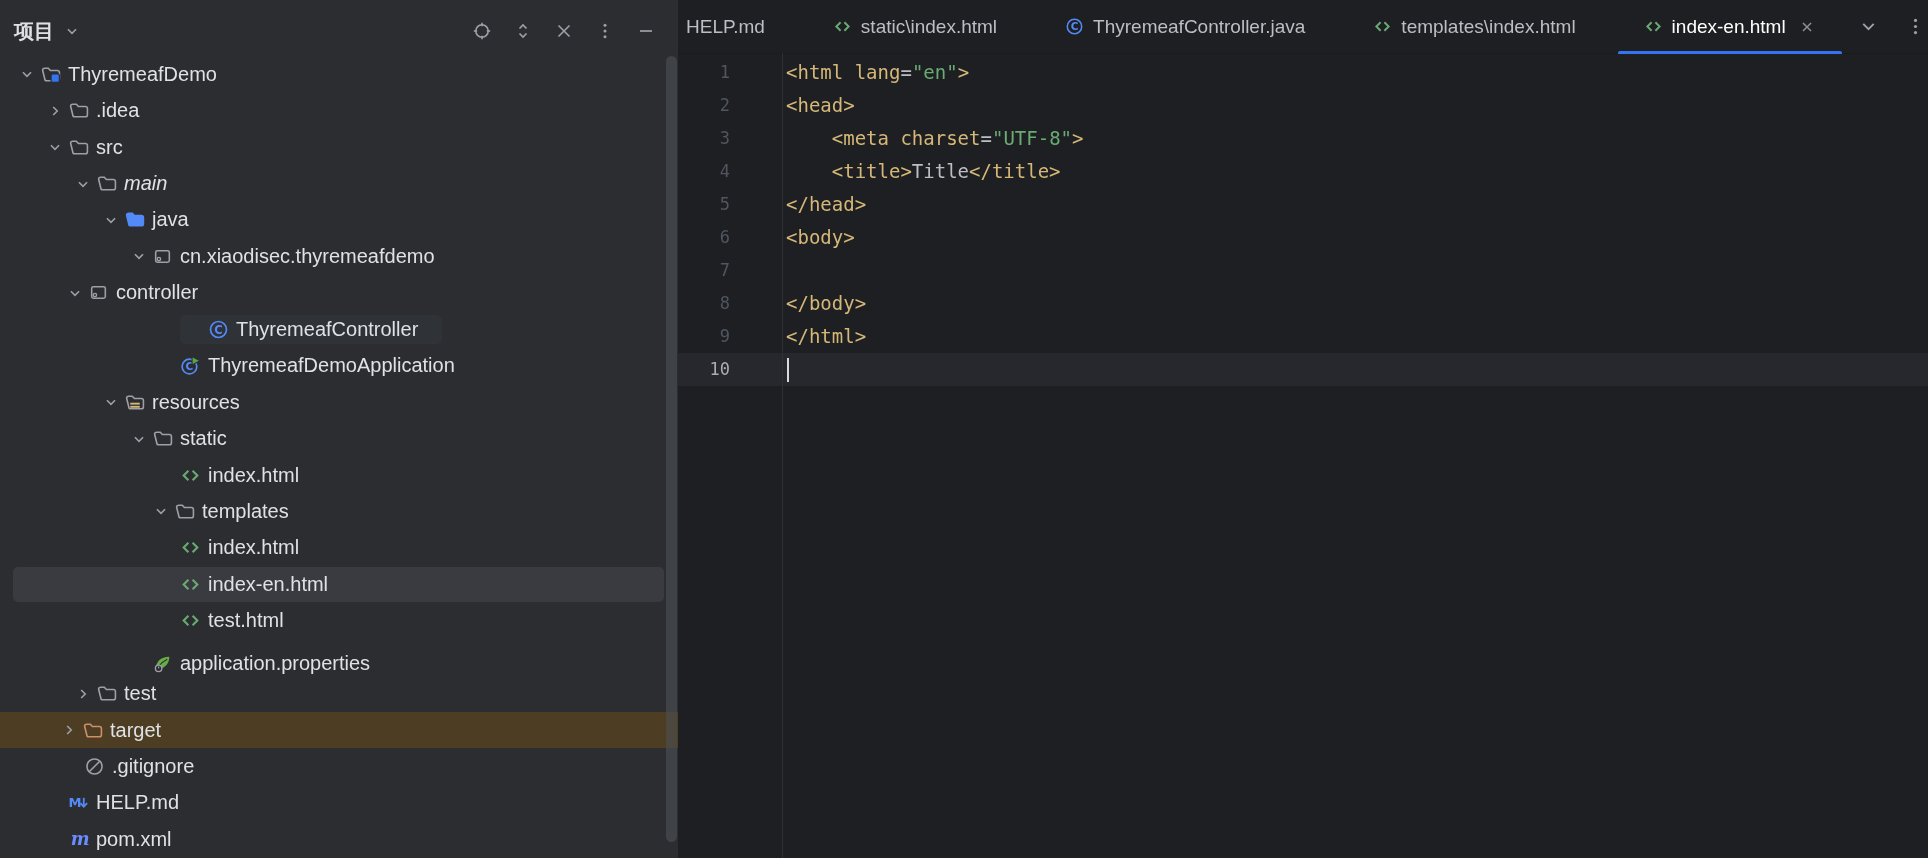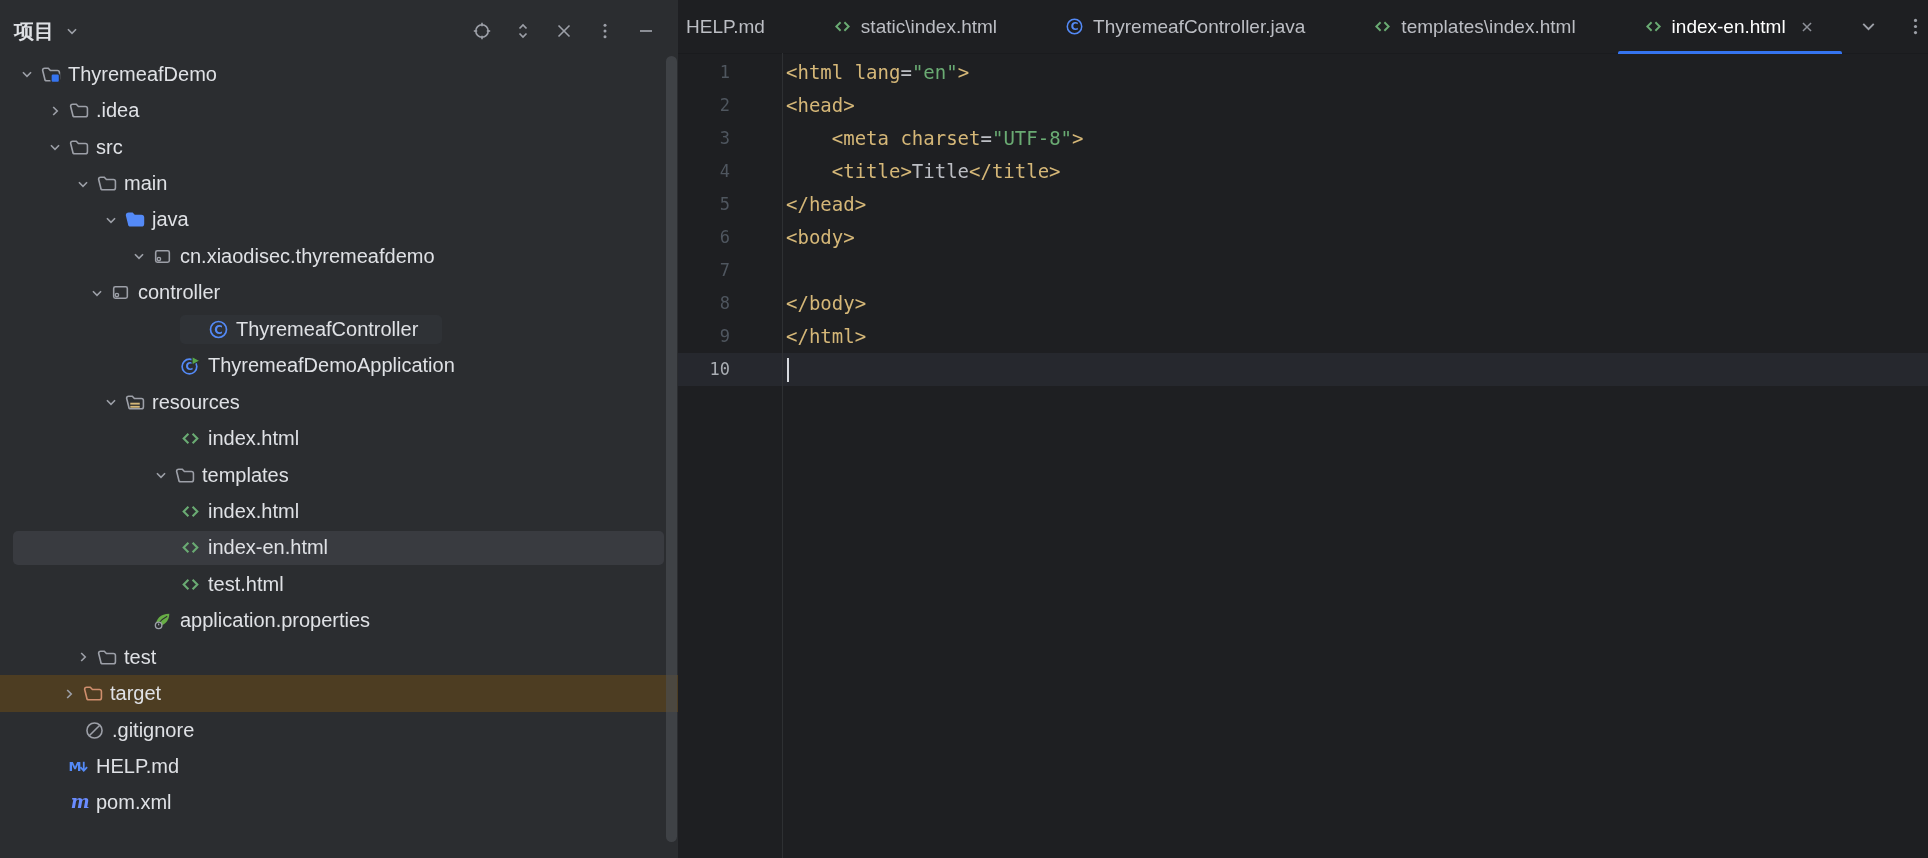--- a/index.html
+++ b/index.html
@@ -153,21 +153,21 @@
             </svg>
           </span>
           <span class="ticon">
             <svg viewBox="0 0 20 20" width="100%" height="100%">
               <path d="M2.5 6 q0-2 2-2 h3.4 l2 2.2 h6.6 q2 0 2 2 v5.8 q0 2-2 2 h-10 q-2 0-2-2 z" fill="none" stroke="#9da0a8" stroke-width="1.5"></path>
             </svg>
           </span>
           <span class="tlabel">src</span>
         </div>
       </div>
-      <div class="trow" style="padding-left: 70px;">
+      <div class="trow" style="padding-left: 70px; font-style: italic;">
         <div class="trow-inner">
           <span class="chev-slot">
             <svg viewBox="0 0 20 20" width="100%" height="100%">
               <polyline points="5.5,8 10,12.5 14.5,8" fill="none" stroke="#9da0a8" stroke-width="1.8"></polyline>
             </svg>
           </span>
           <span class="ticon">
             <svg viewBox="0 0 20 20" width="100%" height="100%">
               <path d="M2.5 6 q0-2 2-2 h3.4 l2 2.2 h6.6 q2 0 2 2 v5.8 q0 2-2 2 h-10 q-2 0-2-2 z" fill="none" stroke="#9da0a8" stroke-width="1.5"></path>
             </svg>
@@ -199,21 +199,21 @@
           </span>
           <span class="ticon">
             <svg viewBox="0 0 20 20" width="100%" height="100%">
               <rect x="3.5" y="4.5" width="13" height="11" rx="1.6" fill="none" stroke="#9da0a8" stroke-width="1.5"></rect>
               <circle cx="6.6" cy="12.4" r="1.6" fill="none" stroke="#9da0a8" stroke-width="1.3"></circle>
             </svg>
           </span>
           <span class="tlabel">cn.xiaodisec.thyremeafdemo</span>
         </div>
       </div>
-      <div class="trow" style="padding-left: 84px;">
+      <div class="trow" style="padding-left: 62px;">
         <div class="trow-inner">
           <span class="chev-slot">
             <svg viewBox="0 0 20 20" width="100%" height="100%">
               <polyline points="5.5,8 10,12.5 14.5,8" fill="none" stroke="#9da0a8" stroke-width="1.8"></polyline>
             </svg>
           </span>
           <span class="ticon">
             <svg viewBox="0 0 20 20" width="100%" height="100%">
               <rect x="3.5" y="4.5" width="13" height="11" rx="1.6" fill="none" stroke="#9da0a8" stroke-width="1.5"></rect>
               <circle cx="6.6" cy="12.4" r="1.6" fill="none" stroke="#9da0a8" stroke-width="1.3"></circle>
@@ -259,20 +259,35 @@
               <path d="M2.5 6 q0-2 2-2 h3.4 l2 2.2 h6.6 q2 0 2 2 v5.8 q0 2-2 2 h-10 q-2 0-2-2 z" fill="none" stroke="#9da0a8" stroke-width="1.5"></path>
               <g fill="#d5b778">
                 <rect x="6" y="10.2" width="9" height="1.8"></rect>
                 <rect x="6" y="13.2" width="9" height="1.8"></rect>
               </g>
             </svg>
           </span>
           <span class="tlabel">resources</span>
         </div>
       </div>
+      <div class="trow" style="padding-left: 126px;">
+        <div class="trow-inner">
+          <span class="chev-slot">
+            <svg viewBox="0 0 20 20" width="100%" height="100%">
+              <polyline points="5.5,8 10,12.5 14.5,8" fill="none" stroke="#9da0a8" stroke-width="1.8"></polyline>
+            </svg>
+          </span>
+          <span class="ticon">
+            <svg viewBox="0 0 20 20" width="100%" height="100%">
+              <path d="M2.5 6 q0-2 2-2 h3.4 l2 2.2 h6.6 q2 0 2 2 v5.8 q0 2-2 2 h-10 q-2 0-2-2 z" fill="none" stroke="#9da0a8" stroke-width="1.5"></path>
+            </svg>
+          </span>
+          <span class="tlabel">static</span>
+        </div>
+      </div>
       <div class="trow" style="padding-left: 154px;">
         <div class="trow-inner">
           <span class="chev-slot"></span>
           <span class="ticon">
             <svg viewBox="0 0 20 20" width="100%" height="100%">
               <g fill="none" stroke="#6aab73" stroke-width="2">
                 <polyline points="8,5.5 3.5,10 8,14.5"></polyline>
                 <polyline points="12,5.5 16.5,10 12,14.5"></polyline>
               </g>
             </svg>
@@ -331,21 +346,21 @@
             <svg viewBox="0 0 20 20" width="100%" height="100%">
               <g fill="none" stroke="#6aab73" stroke-width="2">
                 <polyline points="8,5.5 3.5,10 8,14.5"></polyline>
                 <polyline points="12,5.5 16.5,10 12,14.5"></polyline>
               </g>
             </svg>
           </span>
           <span class="tlabel">test.html</span>
         </div>
       </div>
-      <div class="trow" style="padding-left: 126px;">
+      <div class="trow" style="padding-left: 126px; align-items: flex-end;">
         <div class="trow-inner">
           <span class="chev-slot"></span>
           <span class="ticon">
             <svg viewBox="0 0 20 20" width="100%" height="100%">
               <path d="M16.5 3.5 C8 3.5 3.5 8.5 3.5 15.5 C11 15.5 16.5 11 16.5 3.5 z" fill="#67ad45"></path>
               <path d="M5.5 13.5 C8.5 9.5 11.5 7.5 14.5 6" stroke="#2b2d30" fill="none" stroke-width="1"></path>
               <circle cx="6.3" cy="14.6" r="3.1" fill="#2b2d30" stroke="#9da0a8" stroke-width="1.3"></circle>
               <line x1="6.3" y1="14.6" x2="6.3" y2="12.9" stroke="#9da0a8" stroke-width="1.2"></line>
             </svg>
           </span>

